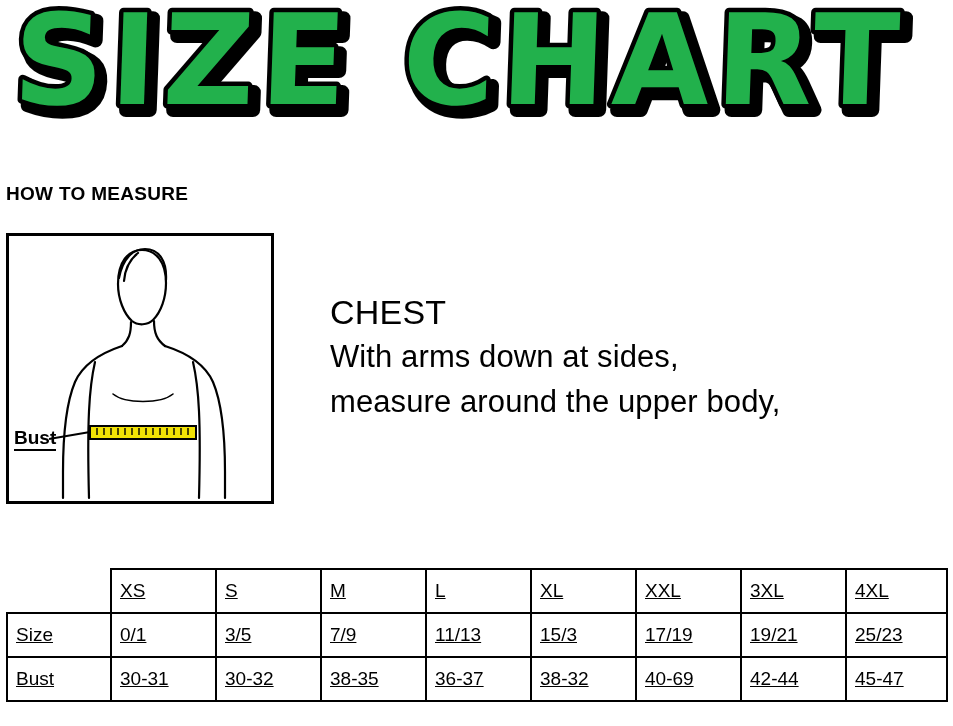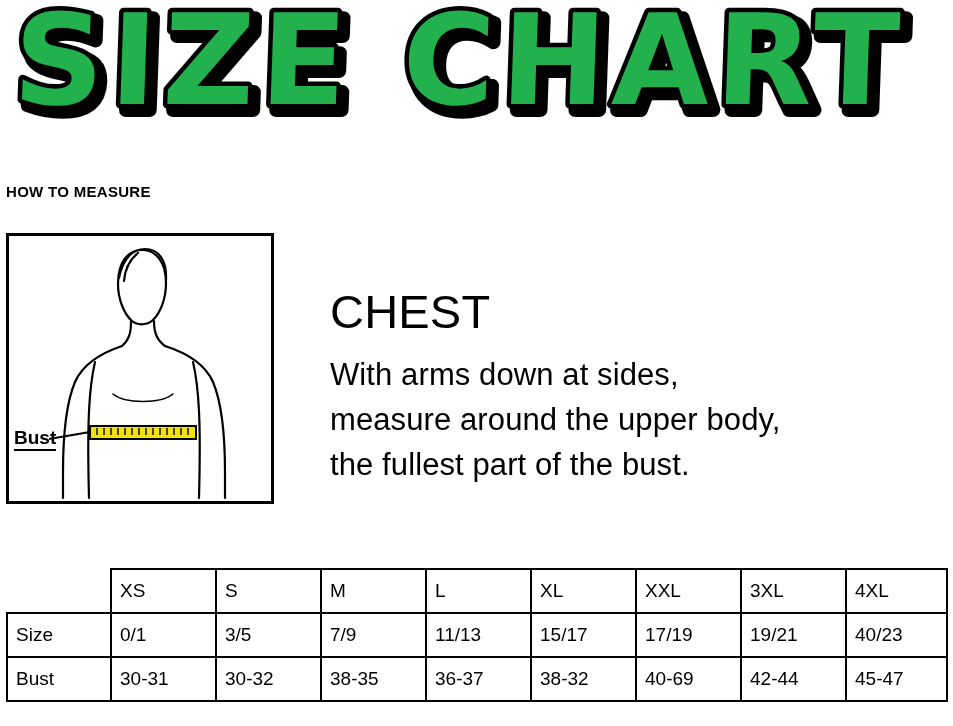--- a/index.html
+++ b/index.html
@@ -28,21 +28,21 @@
     display: block;
   }
 
   
   .how-to {
     position: absolute;
     left: 6px;
     top: 183px;
     font-family: "Liberation Sans", sans-serif;
     font-weight: bold;
-    font-size: 15px;
+    font-size: 19px;
     letter-spacing: 0.3px;
     color: #000;
   }
 
   
   .figure-box {
     position: absolute;
     left: 6px;
     top: 233px;
     width: 268px;
@@ -67,41 +67,42 @@
 
   
   .desc {
     position: absolute;
     left: 330px;
     top: 290px;
     width: 600px;
   }
   .desc-title {
     font-family: "Liberation Sans", sans-serif;
-    font-size: 47px;
+    font-size: 34px;
     line-height: 44px;
     color: #000;
     letter-spacing: 0.2px;
   }
   .desc-body {
     font-family: "Liberation Sans", sans-serif;
     font-size: 31px;
     line-height: 45px;
     color: #000;
     letter-spacing: 0.1px;
-    margin-top: 18px;
+    margin-top: 0;
   }
   .desc-body div { white-space: nowrap; }
 
   
   .table-wrap {
     position: absolute;
     left: 6px;
     top: 568px;
     width: 940px;
+    text-decoration: underline;
   }
   table.size-table {
     border-collapse: collapse;
     table-layout: fixed;
     width: 940px;
     font-family: "Liberation Sans", sans-serif;
   }
   table.size-table td, table.size-table th {
     border: 2px solid #000;
     height: 44px;
@@ -186,21 +187,20 @@
     </g>
   </svg>
 </div>
 <div class="bust-label">Bust</div>
 
 <div class="desc">
   <div class="desc-title">CHEST</div>
   <div class="desc-body">
     <div>With arms down at sides,</div>
     <div>measure around the upper body,</div>
-    <div>the fullest part of the bust.</div>
   </div>
 </div>
 
 <div class="table-wrap">
   <table class="size-table">
     <colgroup>
       <col class="c0">
         <col class="c1">
         <col class="c2">
         <col class="c3">
@@ -221,24 +221,24 @@
         <td>XXL</td>
         <td>3XL</td>
         <td>4XL</td>
       </tr>
       <tr>
         <td class="row-label">Size</td>
         <td>0/1</td>
         <td>3/5</td>
         <td>7/9</td>
         <td>11/13</td>
-        <td>15/17</td>
+        <td>15/3</td>
         <td>17/19</td>
         <td>19/21</td>
-        <td>40/23</td>
+        <td>25/23</td>
       </tr>
       <tr>
         <td class="row-label">Bust</td>
         <td>30-31</td>
         <td>30-32</td>
         <td>38-35</td>
         <td>36-37</td>
         <td>38-32</td>
         <td>40-69</td>
         <td>42-44</td>

